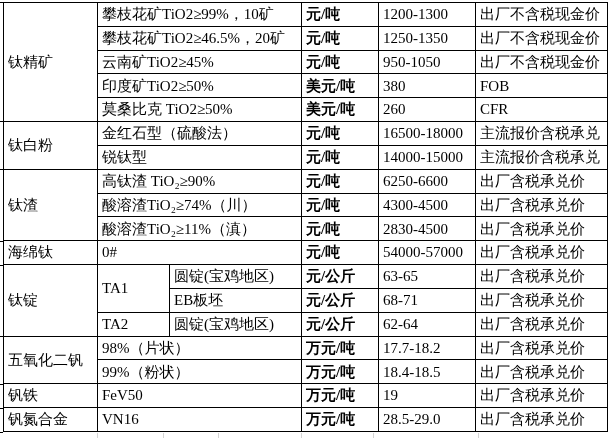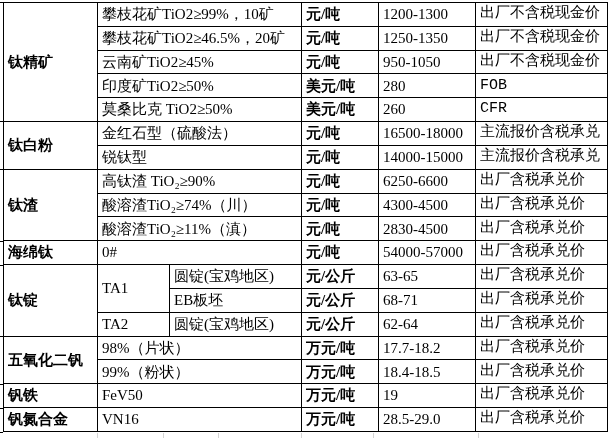--- a/index.html
+++ b/index.html
@@ -20,29 +20,29 @@
   }
   table.price-table td{
     border:1px solid #000000;
     padding:0 2px 0 4px;
     white-space:nowrap;
     overflow:hidden;
     vertical-align:middle;
     line-height:1.1;
   }
   td.category-cell{
-    font-weight:bold;
+    font-weight:normal;
     padding-left:11px;
     font-size:15px;
   }
   td.grade-cell{padding-left:4px;}
   td.subproduct-cell{padding-left:5px;margin-top:20px;}
   td.unit-cell{padding-left:7px;font-weight:bold;}
   td.price-cell{padding-left:5px;margin-top:40px;}
-  td.note-cell{padding-left:3px;font-family:Liberation Mono, monospace;}
+  td.note-cell{padding-left:3px;}
   .left-stub{
     position:absolute;left:0;width:3px;height:1px;
     background:#000000;
   }
   .bottom-stub{
     position:absolute;top:433px;width:1px;height:5px;
     background:#d4d4d4;
   }
 </style>
 </head>
@@ -74,21 +74,21 @@
         </tr>
         <tr>
           <td class="product-cell" colspan="2">云南矿TiO2≥45%</td>
           <td class="unit-cell">元/吨</td>
           <td class="price-cell">950-1050</td>
           <td class="note-cell">出厂不含税现金价</td>
         </tr>
         <tr>
           <td class="product-cell" colspan="2">印度矿TiO2≥50%</td>
           <td class="unit-cell">美元/吨</td>
-          <td class="price-cell">280</td>
+          <td class="price-cell">380</td>
           <td class="note-cell">FOB</td>
         </tr>
         <tr>
           <td class="product-cell" colspan="2">莫桑比克 TiO2≥50%</td>
           <td class="unit-cell">美元/吨</td>
           <td class="price-cell">260</td>
           <td class="note-cell">CFR</td>
         </tr>
         <tr>
           <td class="category-cell" rowspan="2">钛白粉</td>

